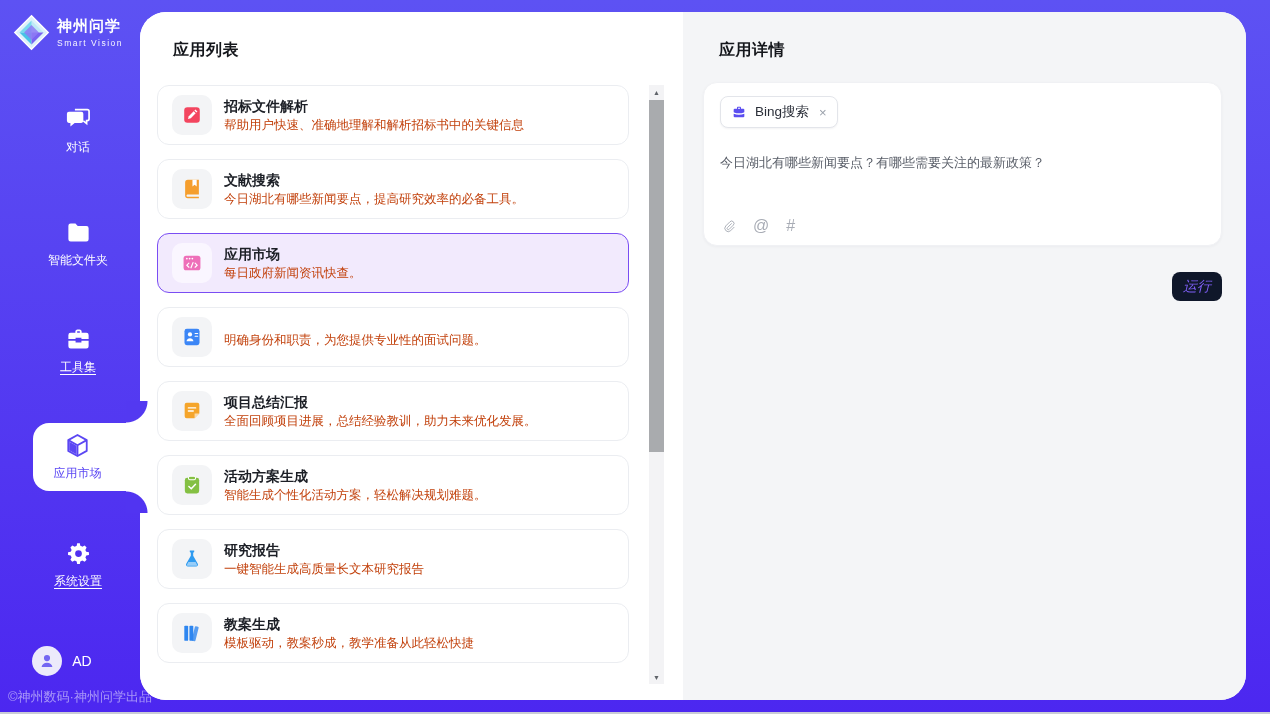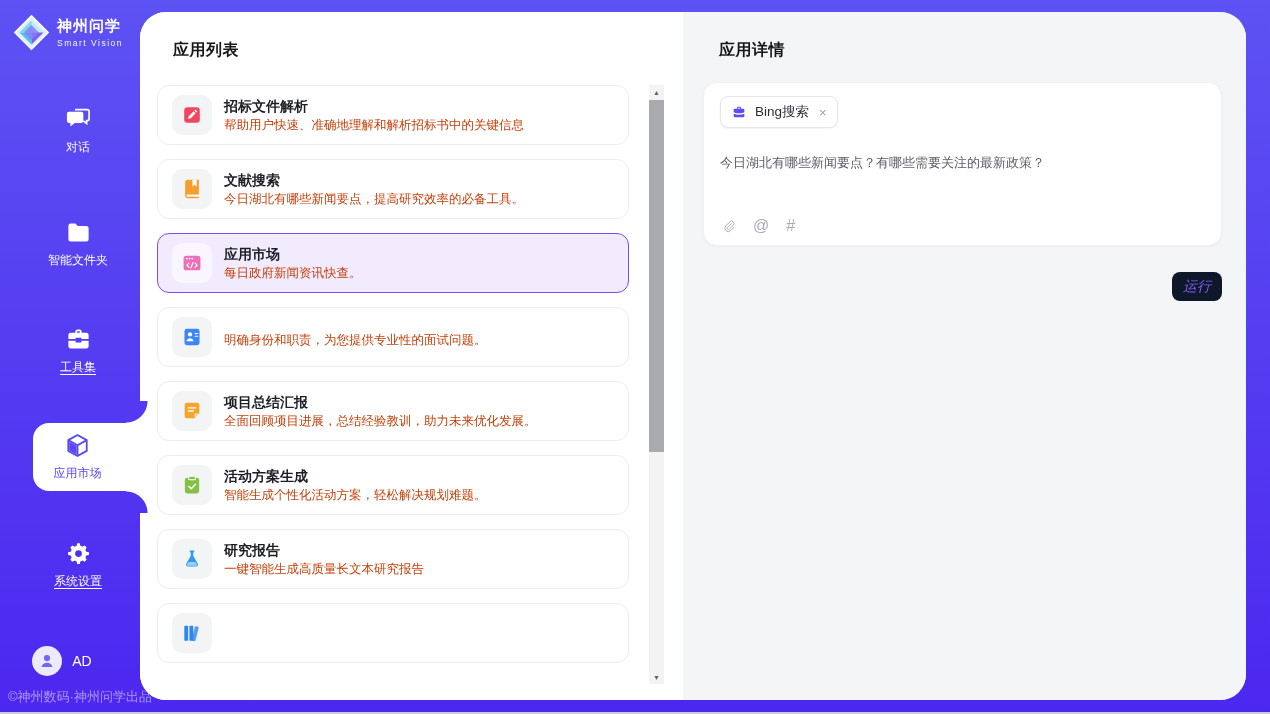--- a/index.html
+++ b/index.html
@@ -259,20 +259,24 @@
             </div>
           </div>
           <div class="card">
             <span class="tile" style="color: rgb(46, 134, 240);">
               <svg viewBox="0 0 24 24">
                 <rect x="3.6" y="4" width="4.2" height="16.5" rx="1" fill="currentColor"></rect>
                 <rect x="9.2" y="4" width="4.2" height="16.5" rx="1" fill="currentColor"></rect>
                 <rect x="13.4" y="4.6" width="4.2" height="16.3" rx="1" transform="rotate(14 15.5 12.7)" fill="currentColor" opacity=".8"></rect>
               </svg>
             </span>
+            <div class="card-text">
+              <div class="card-title">教案生成</div>
+              <div class="card-desc">模板驱动，教案秒成，教学准备从此轻松快捷</div>
+            </div>
           </div>
         </div>
       <div class="scrollbar">
         <div class="sb-btn up">▲</div>
         <div class="sb-thumb"></div>
         <div class="sb-btn down">▼</div>
       </div>
     </section>
 
     <section class="detail-panel">

